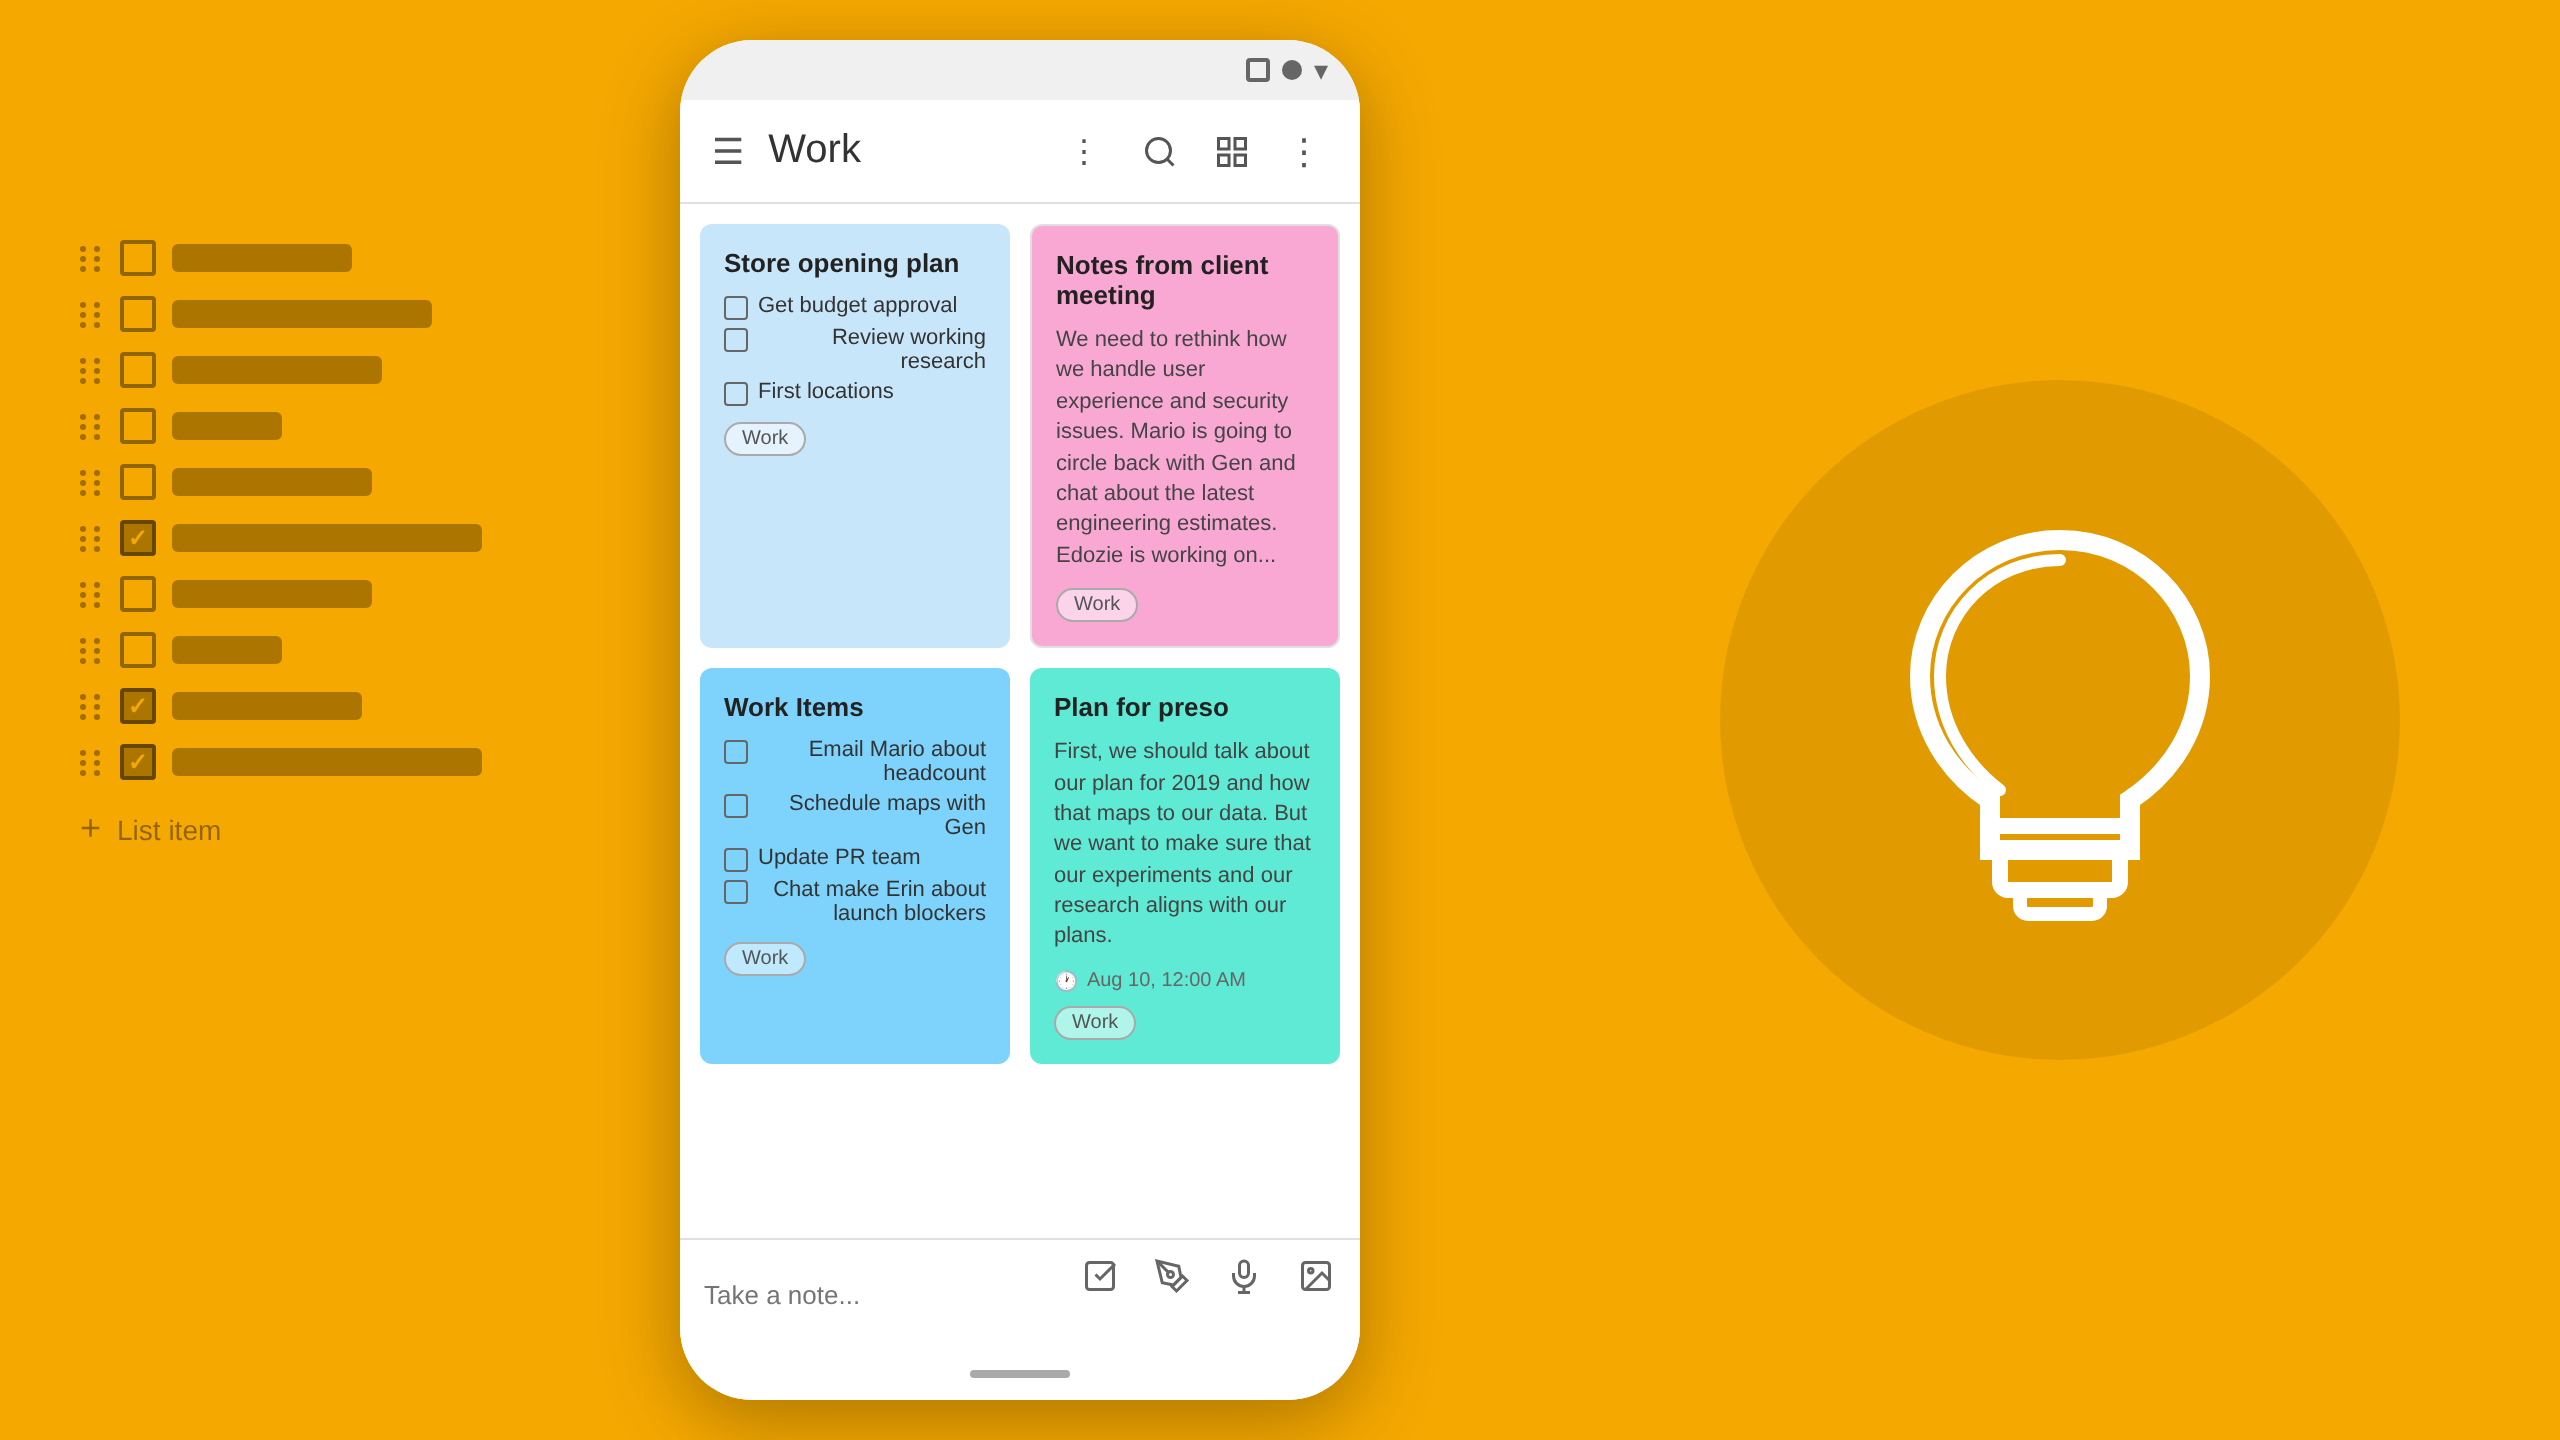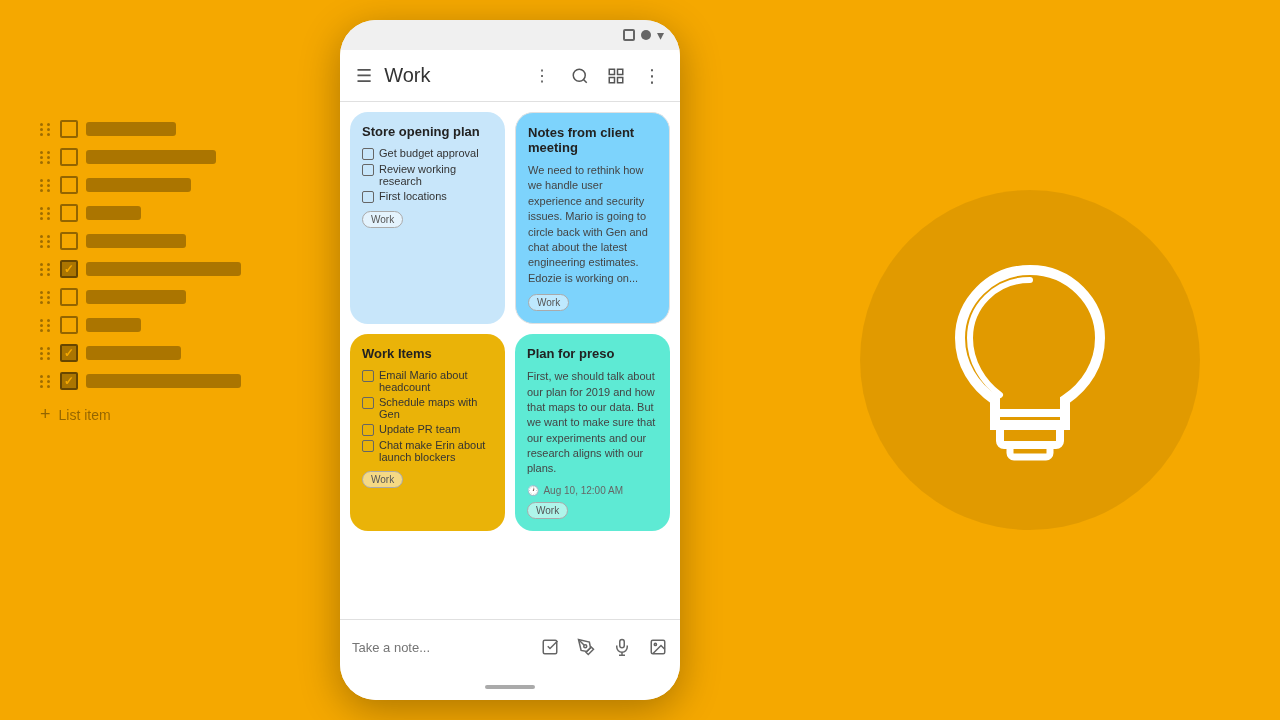--- a/index.html
+++ b/index.html
@@ -169,28 +169,28 @@
       background: white;
       overflow-y: auto;
       padding: 10px;
     }
     .notes-grid {
       display: grid;
       grid-template-columns: 1fr 1fr;
       gap: 10px;
     }
     .note-card {
-      border-radius: 18px;
+      border-radius: 6px;
       padding: 12px;
       font-size: 11px;
     }
     .note-card.blue { background: #c8e6fa; }
-    .note-card.yellow { background: #eab308; }
+    .note-card.yellow { background: #7dd3fc; }
     .note-card.teal { background: #5eead4; }
-    .note-card.white { background: #7dd3fc; border: 1px solid #e0e0e0; }
+    .note-card.white { background: #f9a8d4; border: 1px solid #e0e0e0; }
 
     .note-title {
       font-size: 13px;
       font-weight: 600;
       color: #222;
       margin-bottom: 8px;
     }
     .note-body {
       font-size: 11px;
       color: #444;
@@ -200,20 +200,21 @@
     .note-checklist {
       margin-bottom: 8px;
     }
     .check-item {
       display: flex;
       align-items: flex-start;
       gap: 5px;
       margin-bottom: 3px;
       font-size: 11px;
       color: #333;
+      text-align: right;
     }
     .check-box {
       width: 12px;
       height: 12px;
       border: 1.5px solid #666;
       border-radius: 2px;
       flex-shrink: 0;
       margin-top: 1px;
     }
     .note-tag {
@@ -234,21 +235,20 @@
       margin-bottom: 6px;
     }
     .clock-icon { font-size: 10px; }
 
     
     .bottom-bar {
       height: 55px;
       background: white;
       border-top: 1px solid #e0e0e0;
       display: flex;
-      align-items: center;
       padding: 4px 12px;
       gap: 8px;
       flex-shrink: 0;
     }
     .take-note-input {
       flex: 1;
       border: none;
       outline: none;
       font-size: 13px;
       color: #999;

